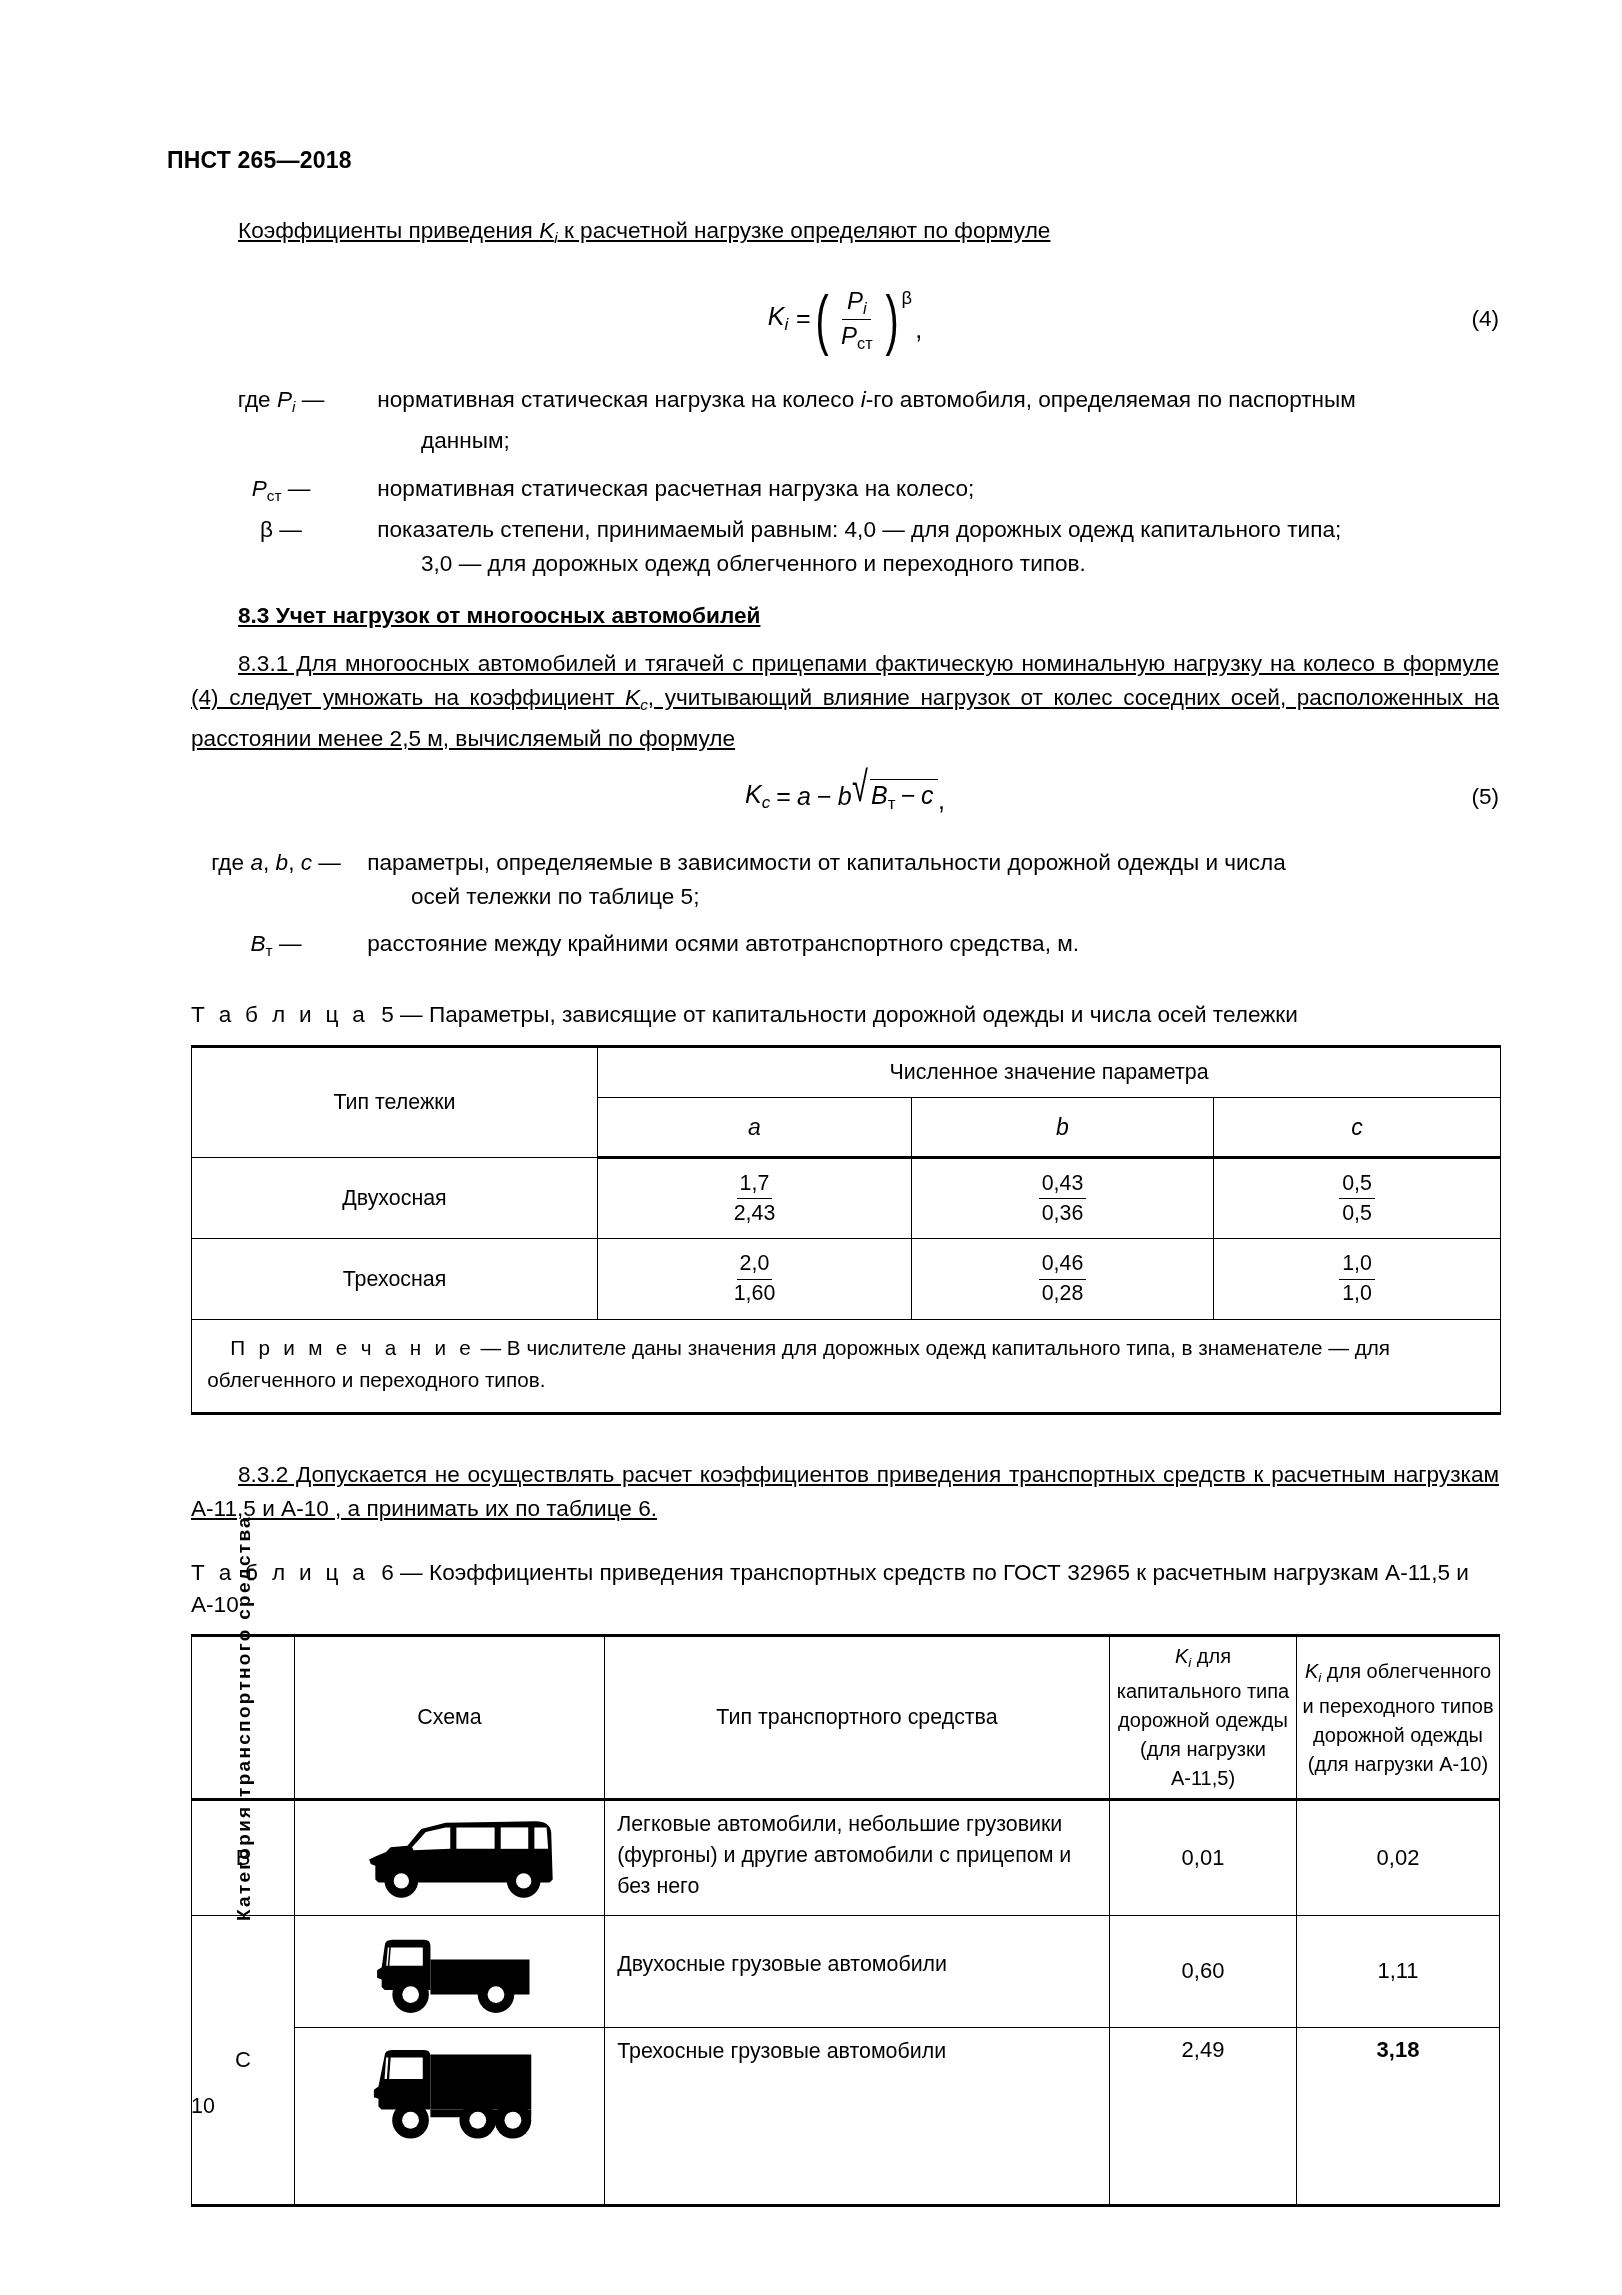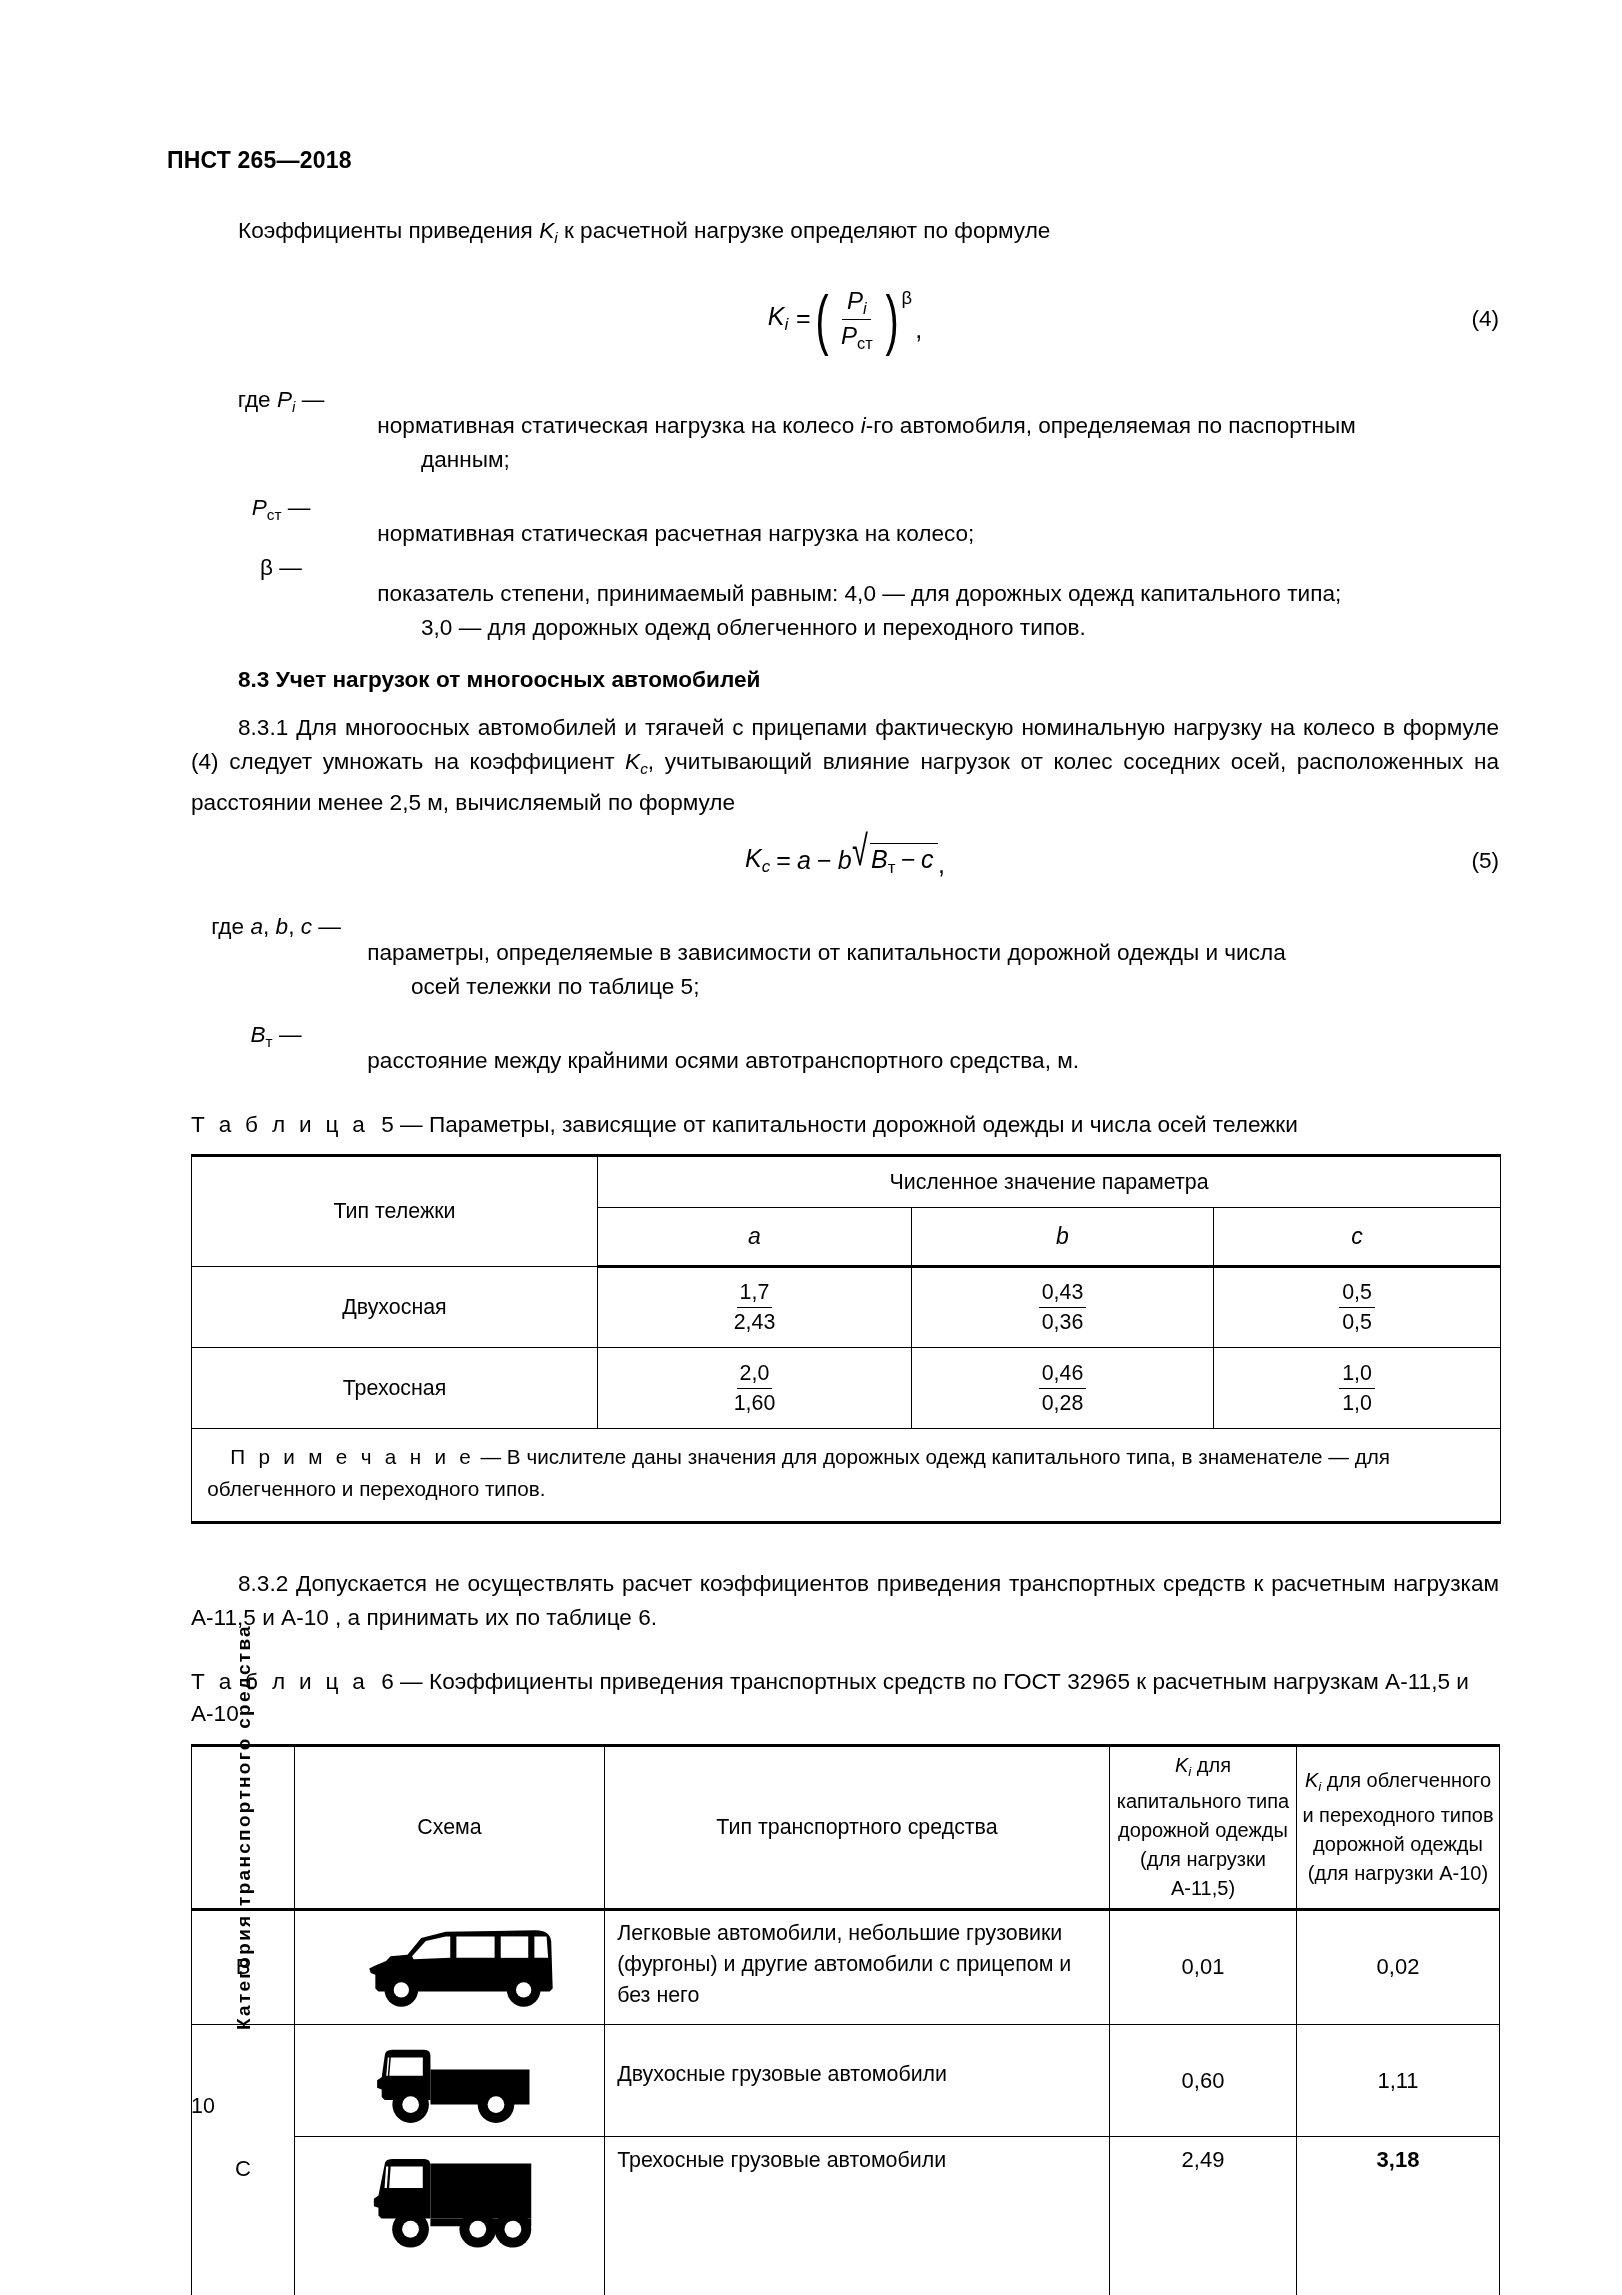--- a/index.html
+++ b/index.html
@@ -43,20 +43,21 @@
     left: 191px;
     top: 214px;
     width: 1308px;
   }
   p.body-text {
     margin: 0;
     font-size: 22.6px;
     line-height: 34px;
     text-align: justify;
     text-justify: inter-word;
+    text-decoration: underline;
   }
   p.indent {
     text-indent: 47px;
   }
   .spacer-18 { height: 13.8px; }
   .spacer-24 { height: 18.4px; }
   .spacer-30 { height: 23px; }
   .spacer-40 { height: 31px; }
   .spacer-56 { height: 43px; }
 
@@ -165,21 +166,21 @@
   }
 
   
   .deflist { font-size: 22.6px; line-height: 34px; }
   .defrow { display: flex; align-items: flex-start; }
   .defrow .lead {
     flex: 0 0 auto;
     text-align: center;
     white-space: nowrap;
   }
-  .defrow .desc { flex: 1 1 auto; margin-top: 26px; }
+  .defrow .desc { flex: 1 1 auto; }
   .deflist.d1 .lead { width: 180px; }
   .deflist.d1 .desc { padding-left: 0; }
   .defcont1 { padding-left: 230px; }
   .deflist.d2 .lead { width: 170px; }
   .defcont2 { padding-left: 220px; }
 
   
   .tbl-caption {
     font-size: 22.6px;
     line-height: 32px;

